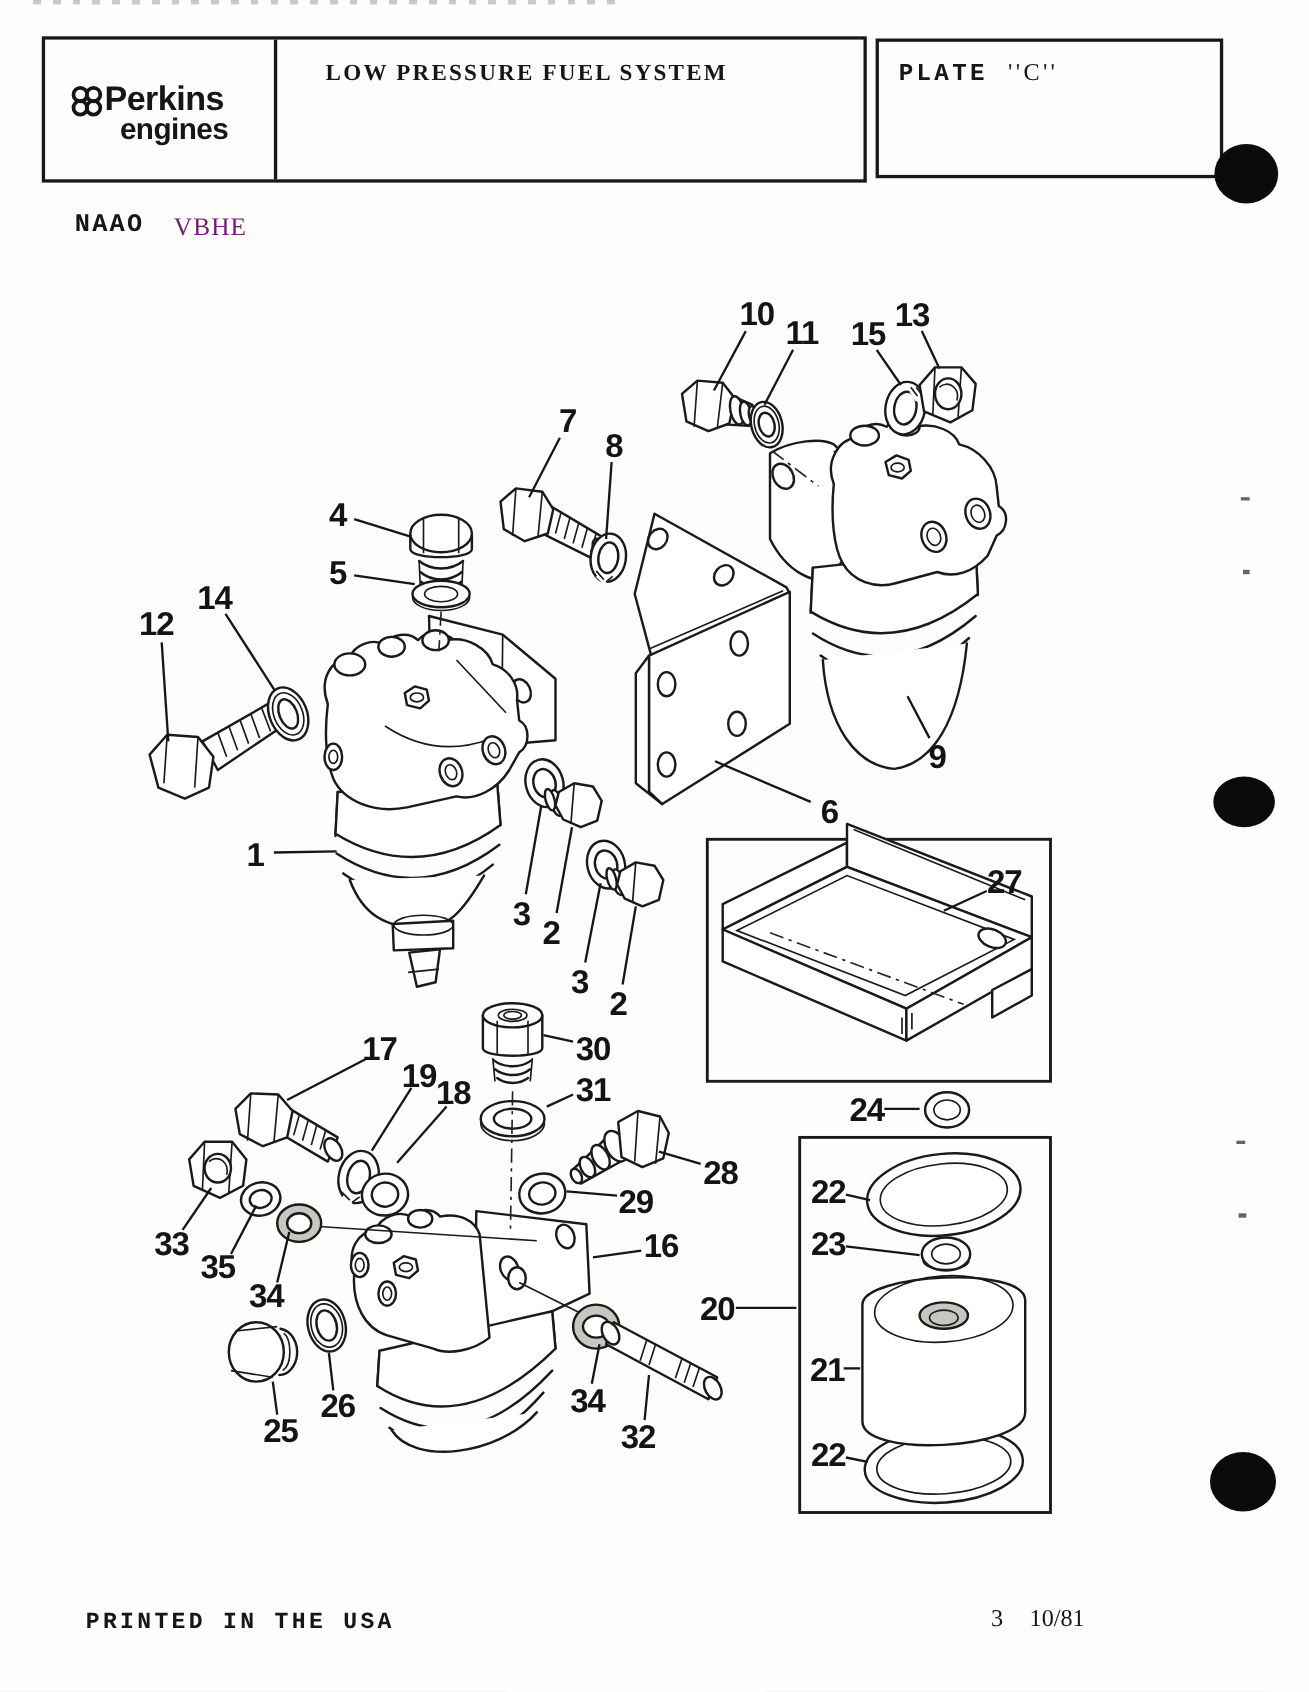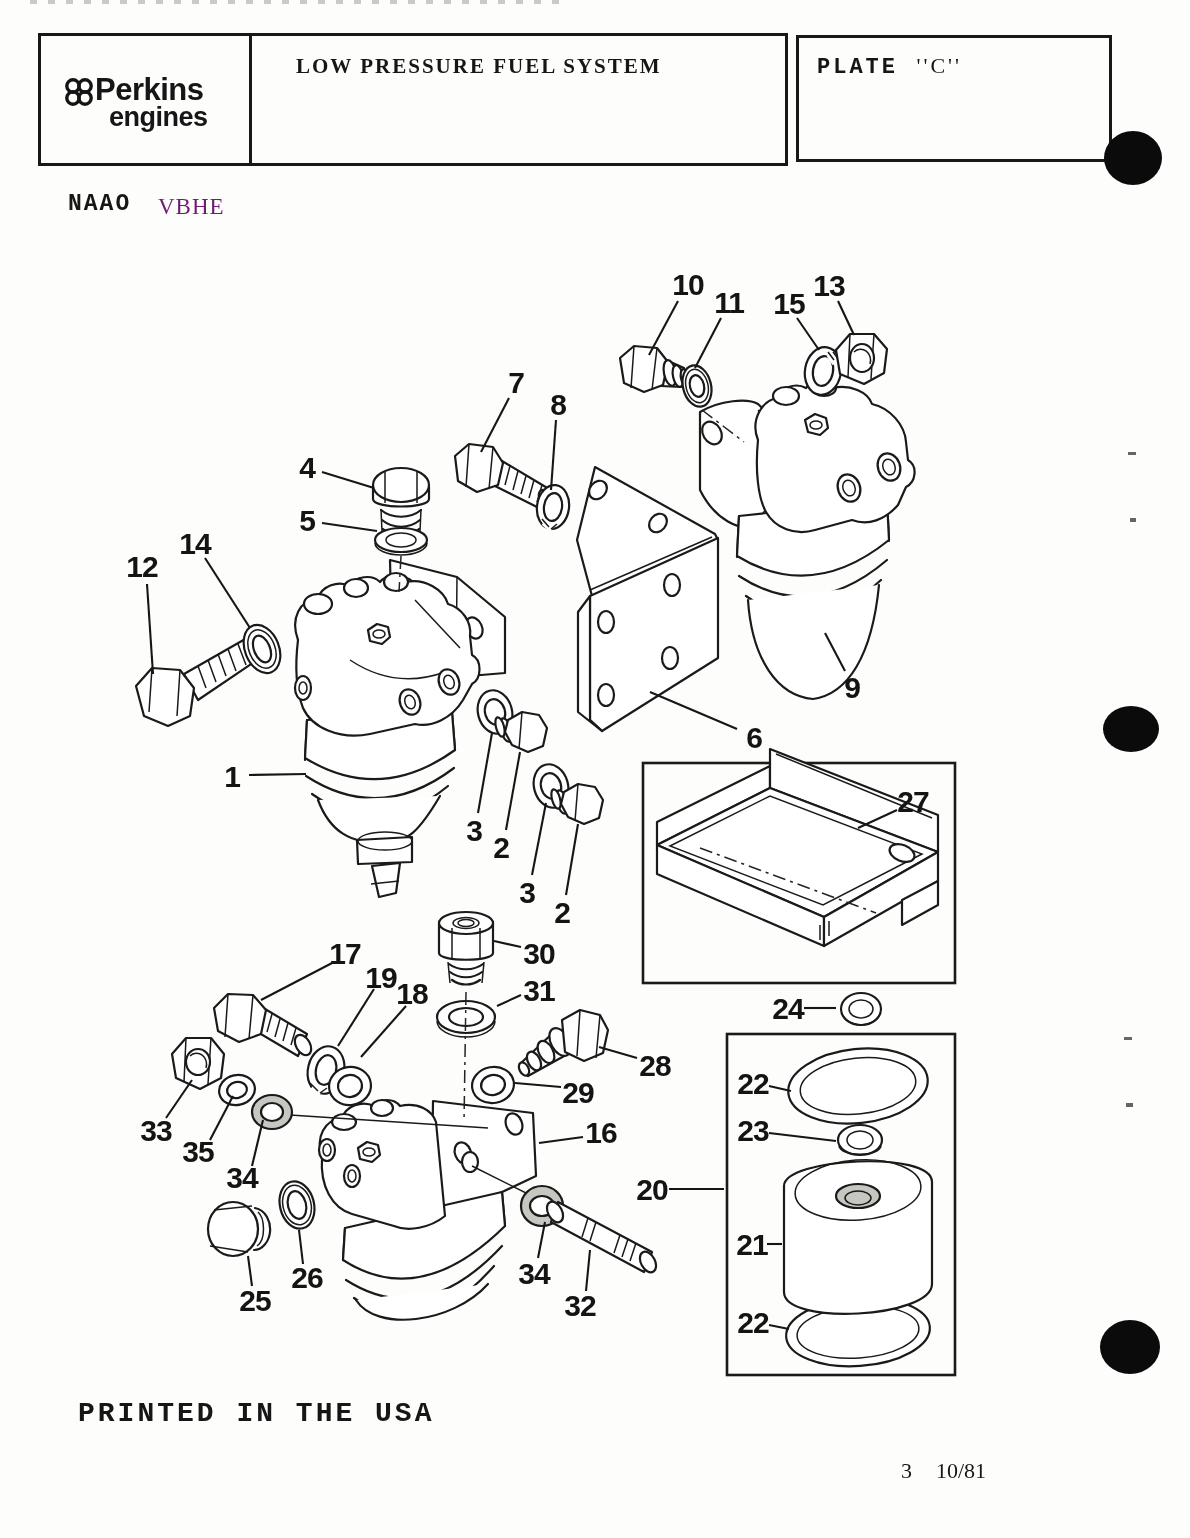--- a/index.html
+++ b/index.html
@@ -17,21 +17,21 @@
   .serif{font-family:"Liberation Serif",serif;}
   #plate-box span{font-size:22px;letter-spacing:3px;}
   .brand{display:flex;align-items:flex-start;}
   .brand-txt{line-height:0.92;letter-spacing:-0.5px;font-weight:700;}
   .brand-l1{font-size:31px;}
   .brand-l2{font-size:27px;padding-left:14px;}
   
   #code-model{left:68px;top:191px;font-size:23px;letter-spacing:2px;}
   #code-variant{left:158px;top:194px;font-size:23px;letter-spacing:1px;color:#701a75;}
   
-  #foot-printed{left:78px;top:1398px;font-size:28px;letter-spacing:3px;}
+  #foot-printed{left:78px;top:1464px;font-size:21px;letter-spacing:3px;}
   #foot-issue{left:833px;top:1540px;font-size:21px;letter-spacing:2px;}
   #foot-issue-num{left:901px;top:1458px;font-size:22px;}
   #foot-issue-date{left:936px;top:1458px;font-size:22px;}
   
   .dot{background:#0b0b0b;border-radius:50%;}
   #dot1{left:1104px;top:131px;width:58px;height:54px;}
   #dot2{left:1103px;top:706px;width:56px;height:46px;}
   #dot3{left:1100px;top:1320px;width:60px;height:54px;}
   .mark{background:#4a4a4a;opacity:.85;}
   #topnoise{left:30px;top:0;width:540px;height:4px;opacity:.45;

